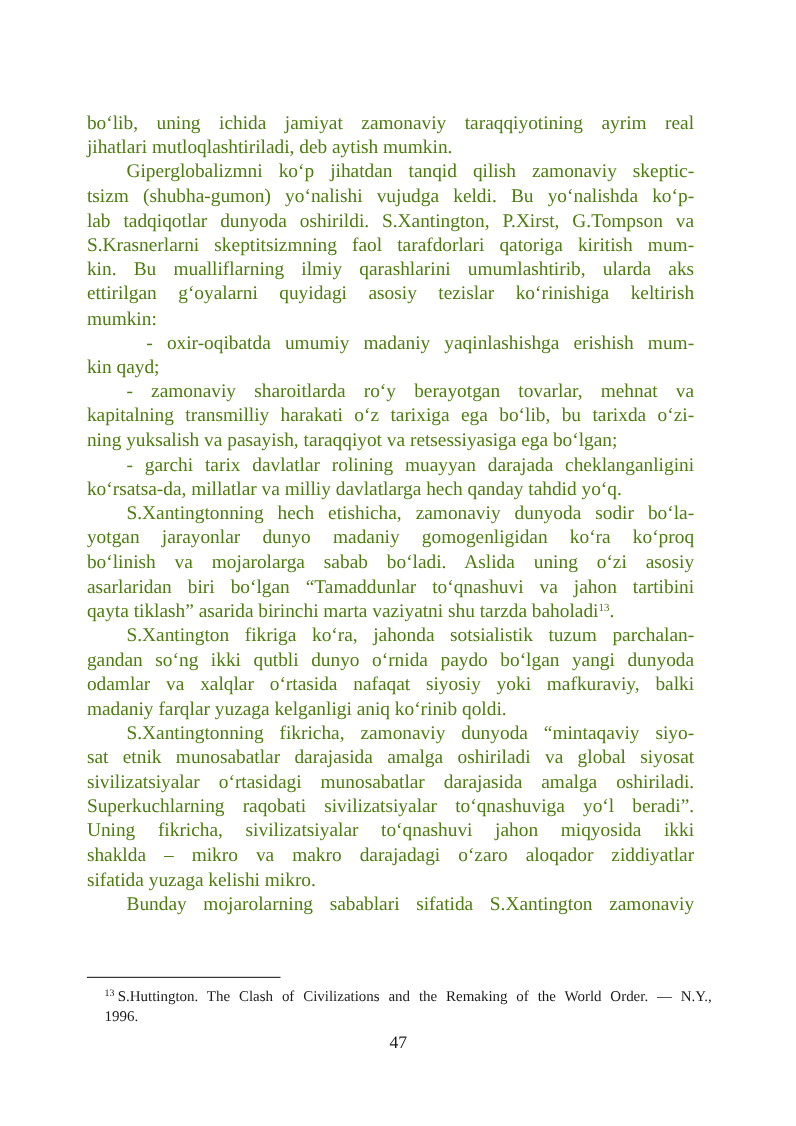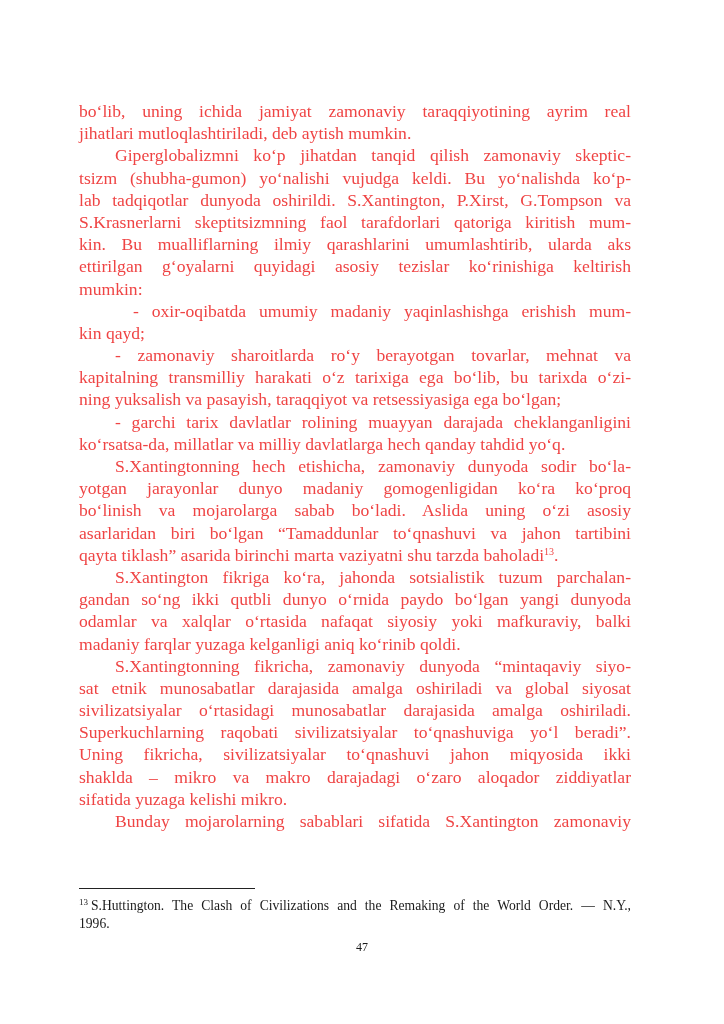--- a/index.html
+++ b/index.html
@@ -1,36 +1,36 @@
 <!DOCTYPE html>
 <html><head>
 <meta charset="utf-8">
 <style>
   html, body { margin:0; padding:0; background:#ffffff; }
   body { width:724px; height:1024px; position:relative; overflow:hidden; }
   .page {
     position:absolute; left:79px; top:100px; width:552px;
     font-family:"Liberation Serif", serif; font-size:17.6px; line-height:22.2px;
-    color:#ef4444; text-align:justify;
+    color:#4d7c0f; text-align:justify;
   }
   .line { display:block; white-space:nowrap; text-align:justify; text-align-last:justify; height:22.2px; }
   .line.last { text-align-last:left; }
   .indent { padding-left:36px; }
   .indent2 { padding-left:54px; }
   sup { font-size:10px; line-height:0; vertical-align:6px; }
   .rule { position:absolute; left:79px; top:888px; width:176px; height:1px; background:#222; }
   .footnote {
-    position:absolute; left:79px; top:897px; width:552px;
+    position:absolute; left:95px; top:897px; width:552px;
     font-family:"Liberation Serif", serif; font-size:13.6px; line-height:17.5px; color:#1a1a1a;
   }
   .footnote .line { height:17.5px; }
   .fn-mark { font-size:9px; vertical-align:5px; line-height:0; margin-right:3px; }
   .page-number {
     position:absolute; left:0; width:724px; top:940px; text-align:center;
-    font-family:"Liberation Serif", serif; font-size:12px; color:#1a1a1a;
+    font-family:"Liberation Serif", serif; font-size:16px; color:#1a1a1a;
   }
 </style>
 </head>
 <body>
 
 <div class="page">
   <span class="line">bo‘lib, uning ichida jamiyat zamonaviy taraqqiyotining ayrim real</span>
   <span class="line last">jihatlari mutloqlashtiriladi, deb aytish mumkin.</span>
   <span class="line indent">Giperglobalizmni ko‘p jihatdan tanqid qilish zamonaviy skeptic-</span>
   <span class="line">tsizm (shubha-gumon) yo‘nalishi vujudga keldi. Bu yo‘nalishda ko‘p-</span>

